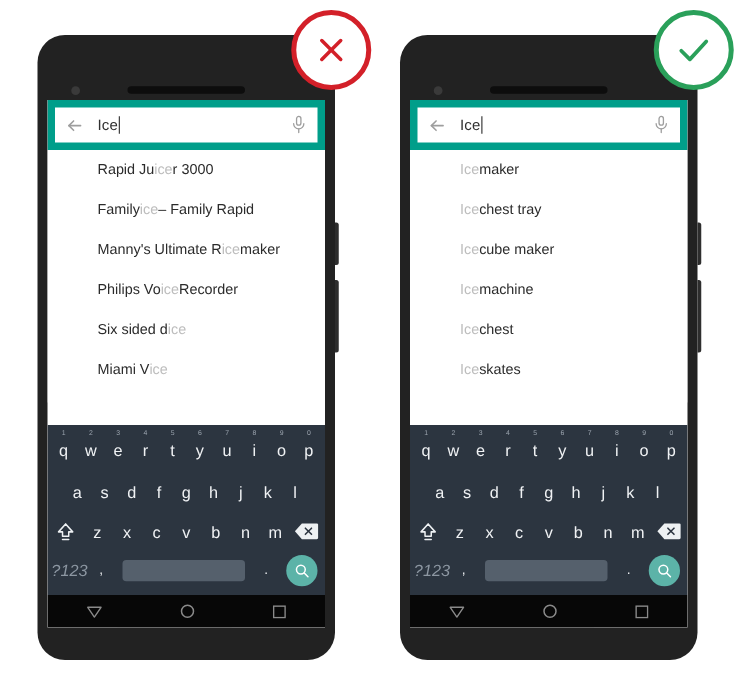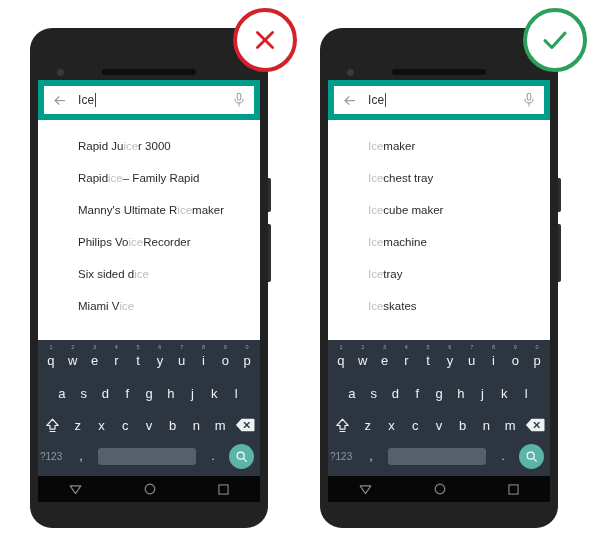--- a/index.html
+++ b/index.html
@@ -112,21 +112,20 @@
   .mic-icon { width: 14px; height: 16px; flex: 0 0 auto; }
 
   
   .suggestions {
     background: #ffffff;
     padding-top: 10px;
   }
   .suggestion-row {
     height: 32px;
     display: flex;
-    align-items: center;
     padding-left: 40px;
     font-size: 11.5px;
     white-space: nowrap;
   }
   .seg-dark  { color: #2b2b2b; }
   .seg-light { color: #bdbdbd; }
 
   
   .keyboard {
     position: absolute;
@@ -167,22 +166,23 @@
   .kb-row.r2 .key { font-size: 13px; }
   .r2-pad { flex: 0 0 11px; }
   .r3-side { flex: 0 0 26px; display: flex; align-items: center; justify-content: center; }
 
   .shift-key svg { width: 17px; height: 17px; display: block; }
   .backspace-key svg { width: 20px; height: 14px; display: block; }
 
   .sym-key {
     flex: 0 0 30px;
     color: #8d97a2;
-    font-size: 10px;
-    text-align: left;
+    font-size: 13px;
+    text-align: right;
+    font-style: italic;
   }
   .comma-key, .period-key {
     flex: 0 0 22px;
     color: #e8eaec;
     font-size: 11px;
     text-align: center;
   }
   .spacebar {
     flex: 1 1 auto;
     height: 17px;
@@ -271,21 +271,21 @@
       </div>
     </div>
 
     <div class="suggestions">
       <div class="suggestion-row">
         <span class="seg-dark">Rapid Ju</span>
         <span class="seg-light">ice</span>
         <span class="seg-dark">r 3000</span>
       </div>
       <div class="suggestion-row">
-        <span class="seg-dark">Rapid</span>
+        <span class="seg-dark">Family</span>
         <span class="seg-light">ice</span>
         <span class="seg-dark"> – Family Rapid</span>
       </div>
       <div class="suggestion-row">
         <span class="seg-dark">Manny's Ultimate R</span>
         <span class="seg-light">ice</span>
         <span class="seg-dark"> maker</span>
       </div>
       <div class="suggestion-row">
         <span class="seg-dark">Philips Vo</span>
@@ -432,21 +432,21 @@
       <div class="suggestion-row">
         <span class="seg-light">Ice</span>
         <span class="seg-dark"> cube maker</span>
       </div>
       <div class="suggestion-row">
         <span class="seg-light">Ice</span>
         <span class="seg-dark"> machine</span>
       </div>
       <div class="suggestion-row">
         <span class="seg-light">Ice</span>
-        <span class="seg-dark"> tray</span>
+        <span class="seg-dark"> chest</span>
       </div>
       <div class="suggestion-row">
         <span class="seg-light">Ice</span>
         <span class="seg-dark"> skates</span>
       </div>
     </div>
 
     <div class="keyboard">
       <div class="kb-row r1">
         <div class="key"><span class="num">1</span><span>q</span></div>

